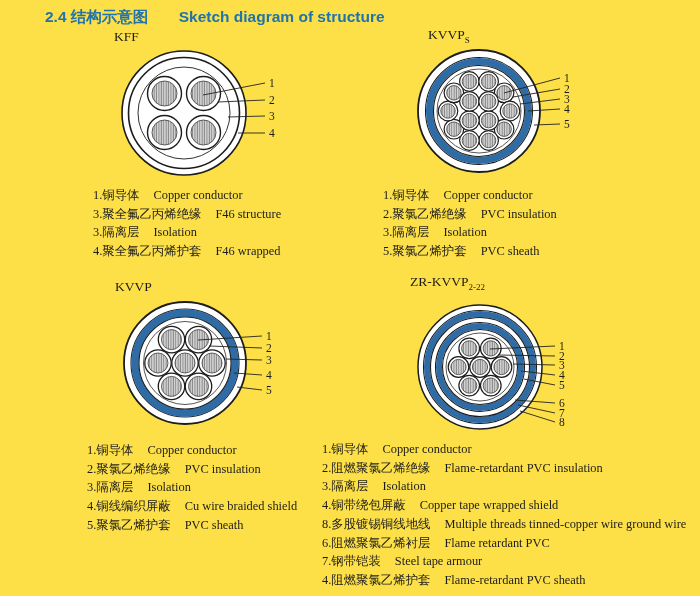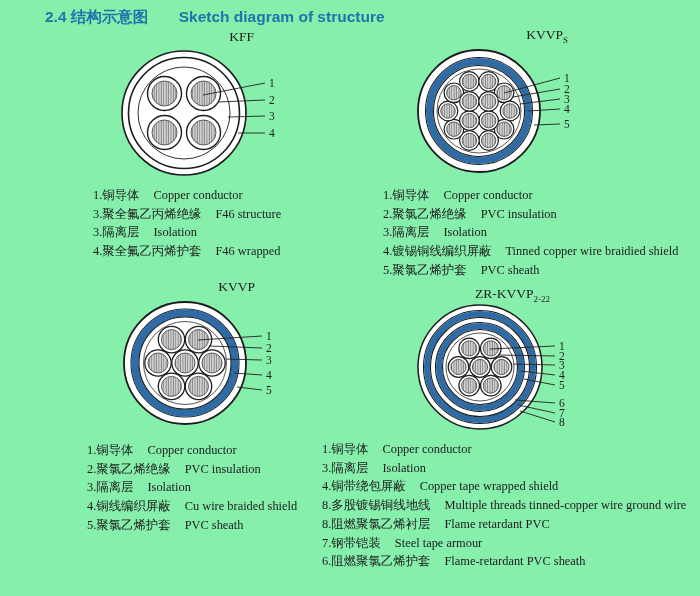--- a/index.html
+++ b/index.html
@@ -1,22 +1,22 @@
 <!DOCTYPE html>
 <html><head>
 <meta charset="utf-8">
 <style>
   html,body{margin:0;padding:0;}
-  .page{position:relative;width:700px;height:596px;background:#86efac;
+  .page{position:relative;width:700px;height:596px;background:#fde047;
         font-family:"Liberation Serif",serif;color:#1c1c1c;overflow:hidden;}
   .header{position:absolute;left:45px;top:7px;
           font-family:"Liberation Sans",sans-serif;font-weight:bold;
           font-size:15.5px;color:#2173ab;white-space:nowrap;}
   .h-en{margin-left:26px;}
-  .dg-title{position:absolute;width:140px;text-align:right;
+  .dg-title{position:absolute;width:140px;text-align:left;
             font-size:13.5px;font-family:"Liberation Serif",serif;white-space:nowrap;}
   .dg-title sub{font-size:9px;}
   svg.diagram{position:absolute;overflow:visible;}
   .legend{position:absolute;font-size:12.4px;line-height:18.7px;white-space:nowrap;}
   .legend .en{margin-left:14px;margin-top:32px;}
 </style>
 </head>
 <body>
 
 <div class="page">
@@ -108,21 +108,20 @@
         <text x="159" y="63" font-size="11.5" font-family="&quot;Liberation Serif&quot;, serif" fill="#1c1c1c">3</text>
         <line x1="123" y1="71" x2="155" y2="69" stroke="#222222" stroke-width="0.9"></line>
         <text x="159" y="73" font-size="11.5" font-family="&quot;Liberation Serif&quot;, serif" fill="#1c1c1c">4</text>
         <line x1="129" y1="85" x2="155" y2="84" stroke="#222222" stroke-width="0.9"></line>
         <text x="159" y="88" font-size="11.5" font-family="&quot;Liberation Serif&quot;, serif" fill="#1c1c1c">5</text>
       </svg>
       <div class="legend" style="left: 383px; top: 186px;">
         <div class="legend-line"><span class="cn">1.铜导体</span><span class="en">Copper conductor</span></div>
         <div class="legend-line"><span class="cn">2.聚氯乙烯绝缘</span><span class="en">PVC insulation</span></div>
         <div class="legend-line"><span class="cn">3.隔离层</span><span class="en">Isolation</span></div>
-        <div class="legend-line"><span class="cn">4.镀锡铜线编织屏蔽</span><span class="en">Tinned copper wire braidied shield</span></div>
         <div class="legend-line"><span class="cn">5.聚氯乙烯护套</span><span class="en">PVC sheath</span></div>
       </div>
       <div class="dg-title" style="left: 115px; top: 279px;"><span>KVVP</span></div>
       <svg width="180" height="155" class="diagram" style="left: 105px; top: 292px;">
         <defs>
           <pattern id="h-kvvp" patternUnits="userSpaceOnUse" width="2.4" height="4">
             <rect x="0" y="0" width="2.4" height="4" fill="#d6d6d6"></rect>
             <line x1="1.1" y1="0" x2="1.1" y2="4" stroke="#7f7f7f" stroke-width="0.9"></line>
           </pattern>
         </defs>
@@ -156,21 +155,21 @@
         <line x1="132" y1="95" x2="157" y2="98" stroke="#222222" stroke-width="0.9"></line>
         <text x="161" y="102" font-size="11.5" font-family="&quot;Liberation Serif&quot;, serif" fill="#1c1c1c">5</text>
       </svg>
       <div class="legend" style="left: 87px; top: 441px;">
         <div class="legend-line"><span class="cn">1.铜导体</span><span class="en">Copper conductor</span></div>
         <div class="legend-line"><span class="cn">2.聚氯乙烯绝缘</span><span class="en">PVC insulation</span></div>
         <div class="legend-line"><span class="cn">3.隔离层</span><span class="en">Isolation</span></div>
         <div class="legend-line"><span class="cn">4.铜线编织屏蔽</span><span class="en">Cu wire braided shield</span></div>
         <div class="legend-line"><span class="cn">5.聚氯乙烯护套</span><span class="en">PVC sheath</span></div>
       </div>
-      <div class="dg-title" style="left: 410px; top: 286px;"><span>ZR-KVVP</span><sub>2-22</sub></div>
+      <div class="dg-title" style="left: 410px; top: 274px;"><span>ZR-KVVP</span><sub>2-22</sub></div>
       <svg width="180" height="155" class="diagram" style="left: 400px; top: 292px;">
         <defs>
           <pattern id="h-zr-kvvp" patternUnits="userSpaceOnUse" width="2.4" height="4">
             <rect x="0" y="0" width="2.4" height="4" fill="#d6d6d6"></rect>
             <line x1="1.1" y1="0" x2="1.1" y2="4" stroke="#7f7f7f" stroke-width="0.9"></line>
           </pattern>
         </defs>
         <circle cx="80" cy="75" r="62" fill="#ffffff" stroke="#1c1c1c" stroke-width="1.5"></circle>
         <circle cx="80" cy="75" r="56.5" fill="none" stroke="#1c1c1c" stroke-width="1.1"></circle>
         <circle cx="80" cy="75" r="53" fill="none" stroke="#2f6ca5" stroke-width="6"></circle>
@@ -205,21 +204,22 @@
         <text x="159" y="97" font-size="11.5" font-family="&quot;Liberation Serif&quot;, serif" fill="#1c1c1c">5</text>
         <line x1="115" y1="108" x2="155" y2="111" stroke="#222222" stroke-width="0.9"></line>
         <text x="159" y="115" font-size="11.5" font-family="&quot;Liberation Serif&quot;, serif" fill="#1c1c1c">6</text>
         <line x1="118" y1="113" x2="155" y2="121" stroke="#222222" stroke-width="0.9"></line>
         <text x="159" y="125" font-size="11.5" font-family="&quot;Liberation Serif&quot;, serif" fill="#1c1c1c">7</text>
         <line x1="120" y1="119" x2="155" y2="130" stroke="#222222" stroke-width="0.9"></line>
         <text x="159" y="134" font-size="11.5" font-family="&quot;Liberation Serif&quot;, serif" fill="#1c1c1c">8</text>
       </svg>
       <div class="legend" style="left: 322px; top: 440px;">
         <div class="legend-line"><span class="cn">1.铜导体</span><span class="en">Copper conductor</span></div>
+        <div class="legend-line"><span class="cn">2.阻燃聚氯乙烯绝缘</span><span class="en">Flame-retardant PVC insulation</span></div>
         <div class="legend-line"><span class="cn">3.隔离层</span><span class="en">Isolation</span></div>
         <div class="legend-line"><span class="cn">4.铜带绕包屏蔽</span><span class="en">Copper tape wrapped shield</span></div>
         <div class="legend-line"><span class="cn">8.多股镀锡铜线地线</span><span class="en">Multiple threads tinned-copper wire ground wire</span></div>
-        <div class="legend-line"><span class="cn">8.阻燃聚氯乙烯衬层</span><span class="en">Flame retardant PVC</span></div>
+        <div class="legend-line"><span class="cn">6.阻燃聚氯乙烯衬层</span><span class="en">Flame retardant PVC</span></div>
         <div class="legend-line"><span class="cn">7.钢带铠装</span><span class="en">Steel tape armour</span></div>
-        <div class="legend-line"><span class="cn">6.阻燃聚氯乙烯护套</span><span class="en">Flame-retardant PVC sheath</span></div>
+        <div class="legend-line"><span class="cn">4.阻燃聚氯乙烯护套</span><span class="en">Flame-retardant PVC sheath</span></div>
       </div>
     </div>
 </div>
 
 </body></html>

